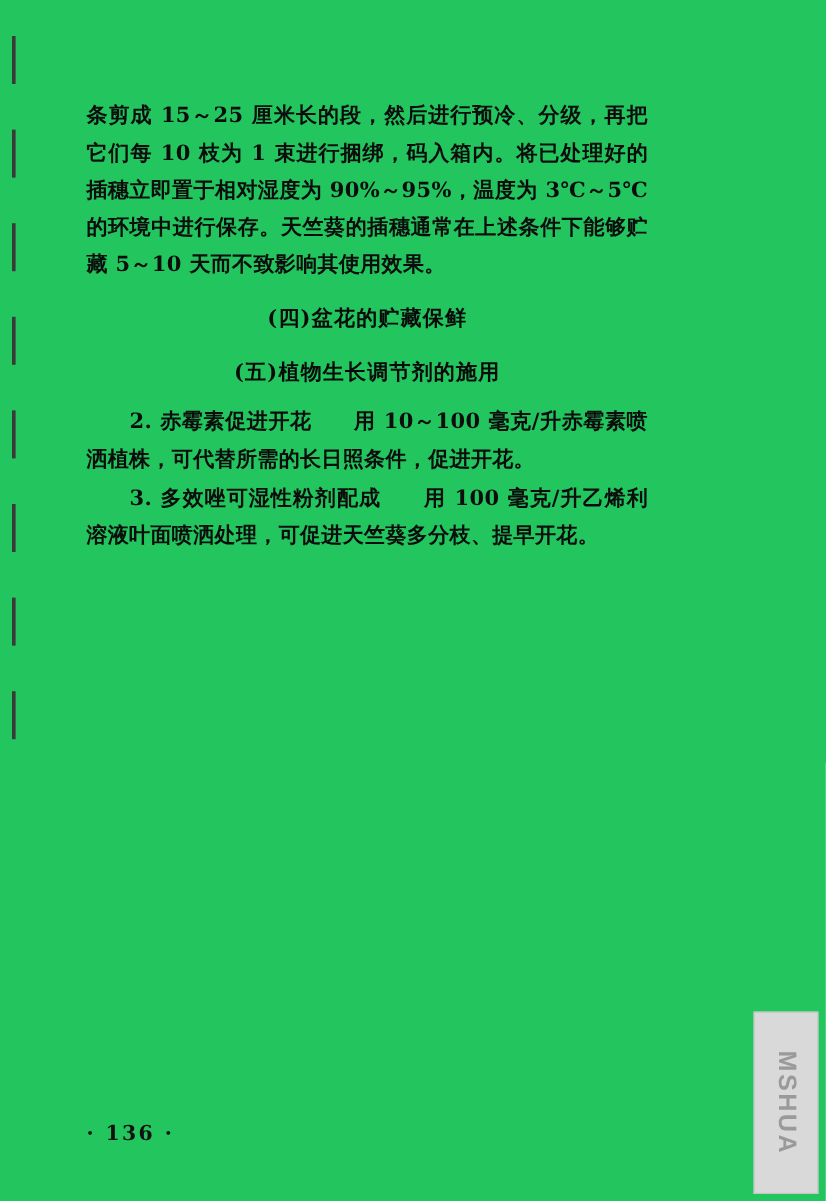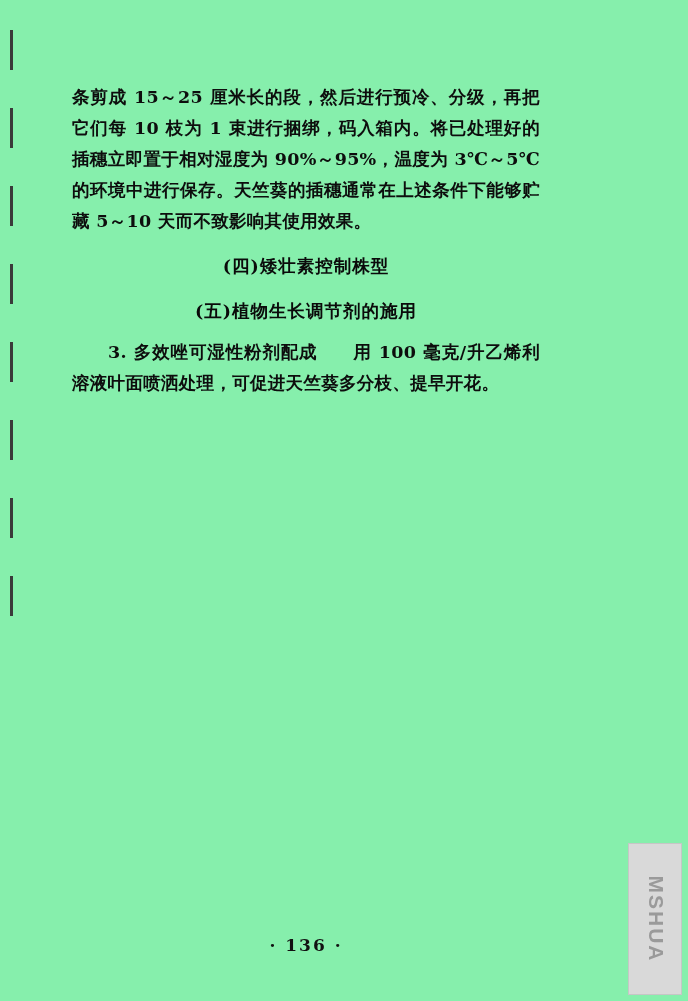--- a/index.html
+++ b/index.html
@@ -11,21 +11,21 @@
     height: 1001px;
     background: #fdfdfb;
     font-family: "DejaVu Serif", "Liberation Serif", serif;
     color: #111;
     position: relative;
     overflow: hidden;
   }
   .page {
     position: absolute;
     inset: 0;
-    background: #86efac;
+    background: #22c55e;
     text-decoration: underline;
   }
   
   .margin-ticks {
     position: absolute;
     left: 10px;
     top: 30px;
     width: 4px;
     height: 620px;
   }
@@ -64,21 +64,21 @@
     color: #0a0a0a;
   }
   .item-label {
     font-weight: 700;
   }
   .page-number {
     position: absolute;
     left: 72px;
     bottom: 46px;
     width: 468px;
-    text-align: center;
+    text-align: left;
     font-size: 17px;
     font-weight: 600;
     letter-spacing: 2px;
     color: #111;
   }
   .side-stamp {
     position: absolute;
     right: 6px;
     bottom: 6px;
     width: 52px;
@@ -116,26 +116,32 @@
     <span></span>
     <span></span>
     <span></span>
     <span></span>
   </div>
 
   <div class="content">
 
     <p class="body-text">条剪成 15～25 厘米长的段，然后进行预冷、分级，再把它们每 10 枝为 1 束进行捆绑，码入箱内。将已处理好的插穗立即置于相对湿度为 90%～95%，温度为 3℃～5℃的环境中进行保存。天竺葵的插穗通常在上述条件下能够贮藏 5～10 天而不致影响其使用效果。</p>
 
-    <h2 class="section-heading">(四)矮壮素控制株型</h2>
+    <h2 class="section-heading">(四)盆花的贮藏保鲜</h2>
 
 
     <h2 class="section-heading">(五)植物生长调节剂的施用</h2>
 
 
+    <p class="body-text indent">
+      <span class="item-label">2.</span>
+      <span class="item-label">赤霉素促进开花</span>
+      <span class="nbsp-gap"></span>
+      <span>用 10～100 毫克/升赤霉素喷洒植株，可代替所需的长日照条件，促进开花。</span>
+    </p>
 
     <p class="body-text indent">
       <span class="item-label">3.</span>
       <span class="item-label">多效唑可湿性粉剂配成</span>
       <span class="nbsp-gap"></span>
       <span>用 100 毫克/升乙烯利溶液叶面喷洒处理，可促进天竺葵多分枝、提早开花。</span>
     </p>
 
 
 

